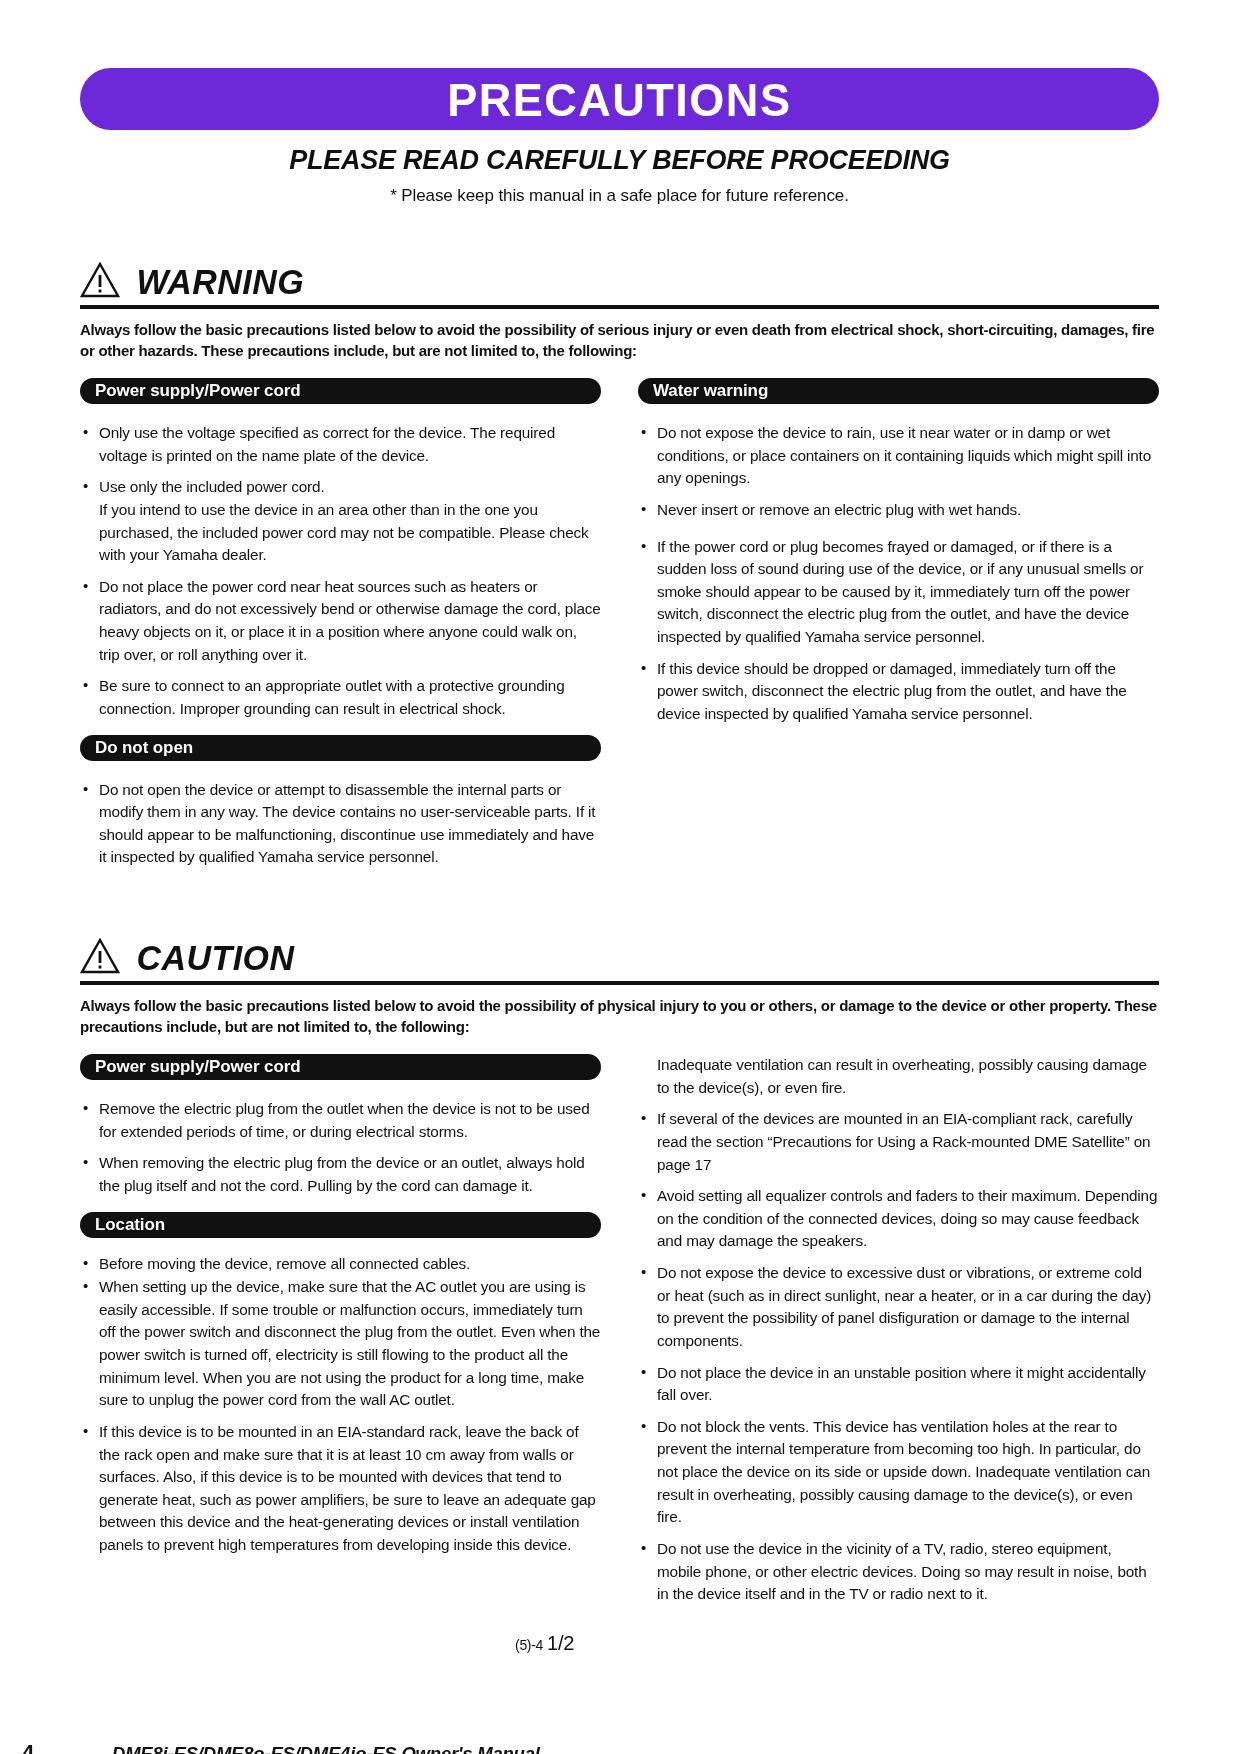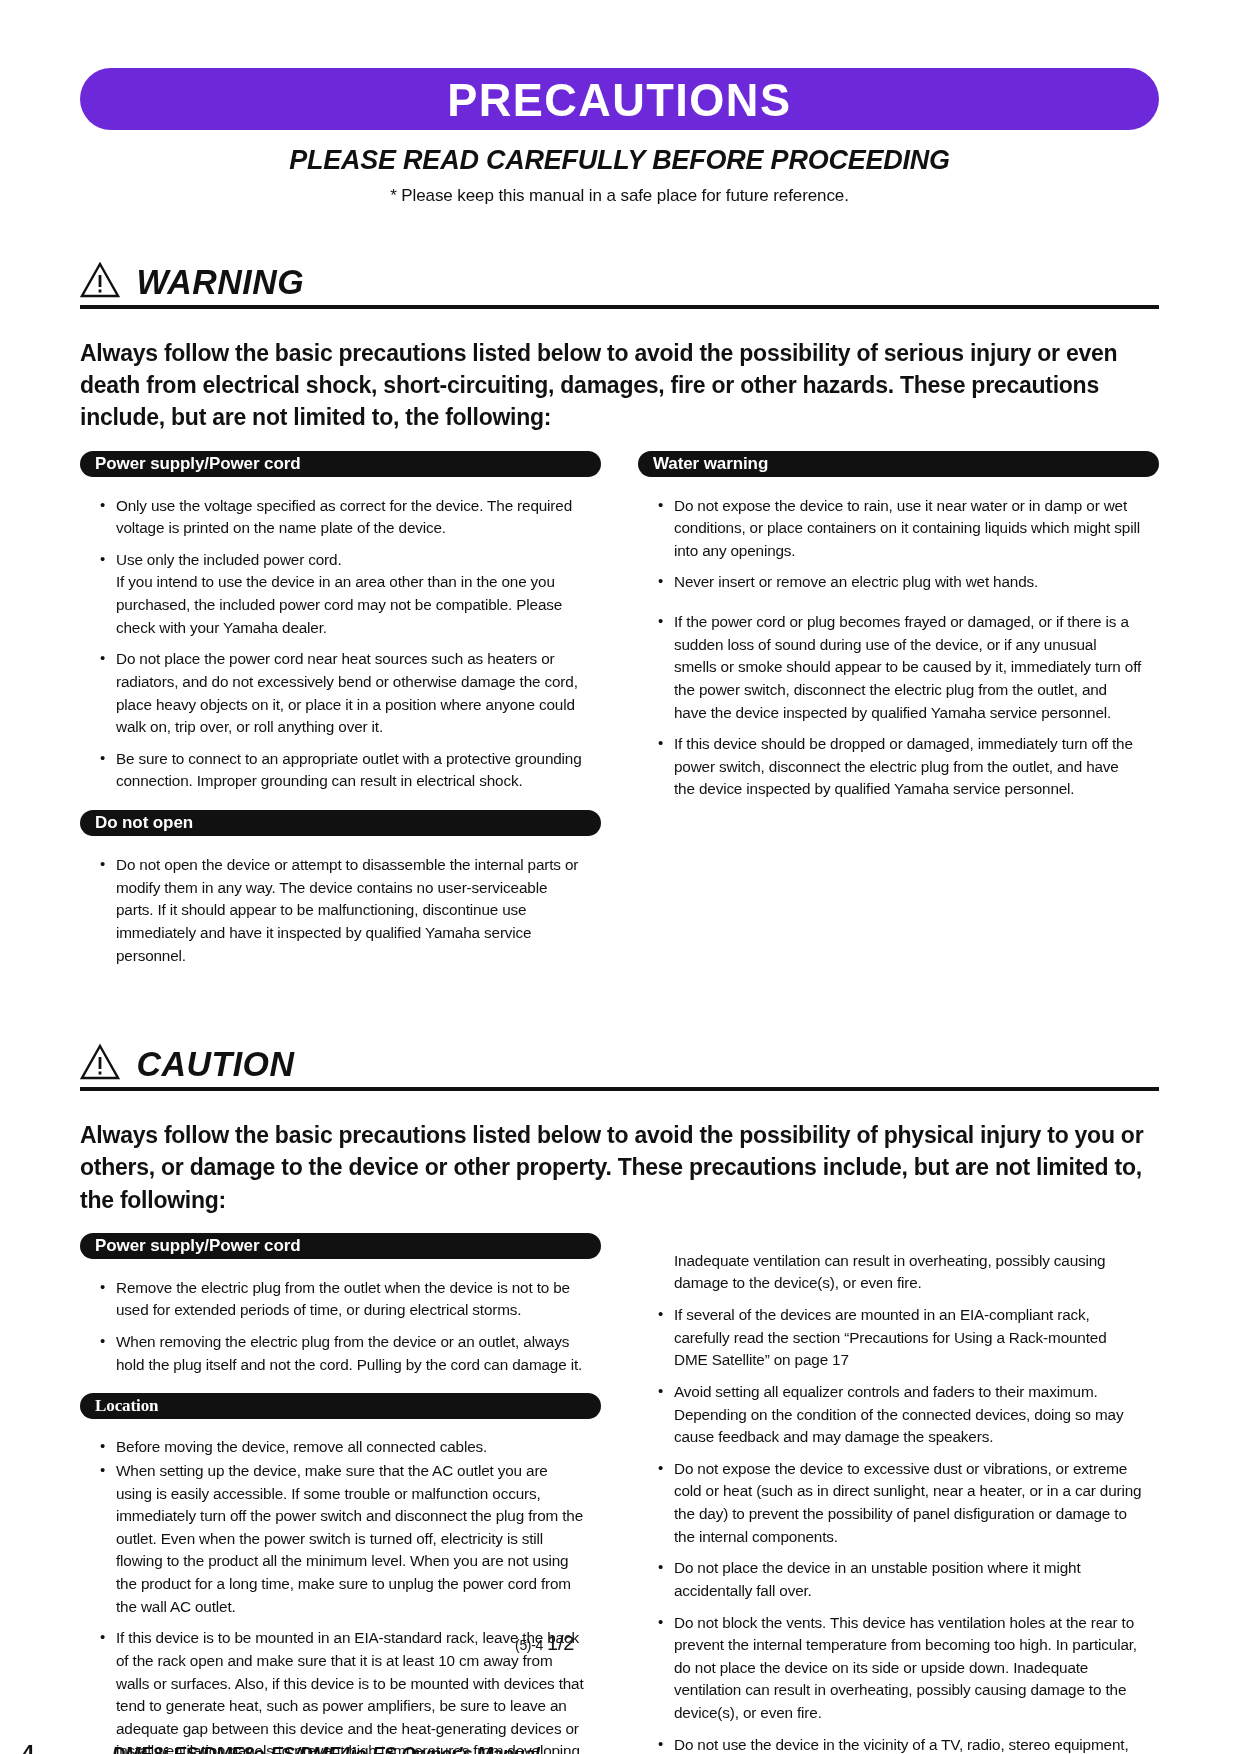--- a/index.html
+++ b/index.html
@@ -76,24 +76,24 @@
     letter-spacing: 0.5px;
     line-height: 0.95;
     transform: scaleX(0.97);
   }
   .rule {
     height: 4px;
     background: #111111;
     margin-top: 7px;
   }
   .lead {
-    font-size: 23px;
+    font-size: 15px;
     font-weight: bold;
     line-height: 1.4;
-    margin-top: 28px;
+    margin-top: 10px;
     letter-spacing: -0.25px;
   }
 
   
   .cols {
     display: flex;
     gap: 37px;
     margin-top: 17px;
   }
   .col {
@@ -107,25 +107,25 @@
     border-radius: 13px;
     height: 26px;
     display: flex;
     align-items: center;
     padding-left: 15px;
     font-size: 17px;
     font-weight: bold;
     letter-spacing: -0.1px;
     margin-bottom: 18px;
   }
-  .cat-bar.tight { margin-bottom: 2px; font-family: Liberation Serif, serif; }
+  .cat-bar.tight { margin-bottom: 15px; }
 
   ul.items {
     list-style: none;
-    margin: 17px;
+    margin: 0;
     padding: 0;
   }
   ul.items li {
     position: relative;
     padding-left: 19px;
     font-size: 15.3px;
     line-height: 1.48;
     margin-bottom: 9px;
     letter-spacing: -0.15px;
     text-align: left;

